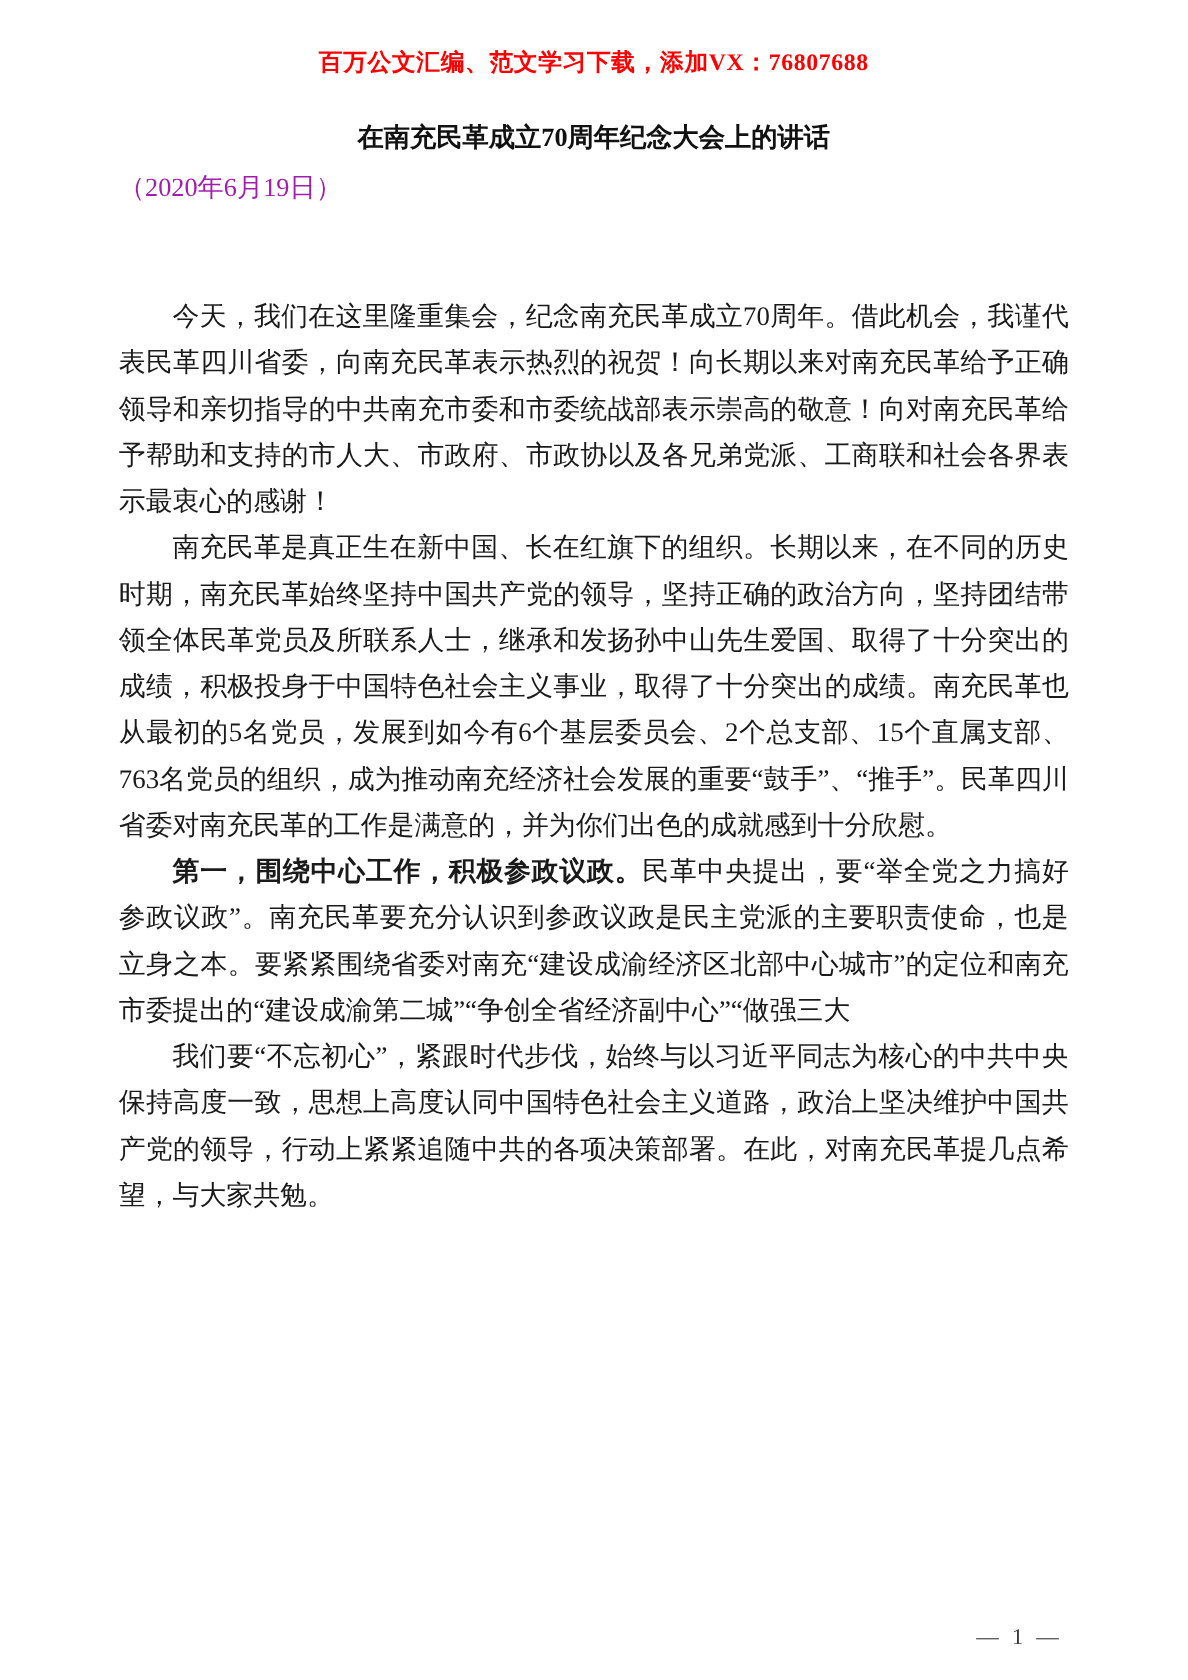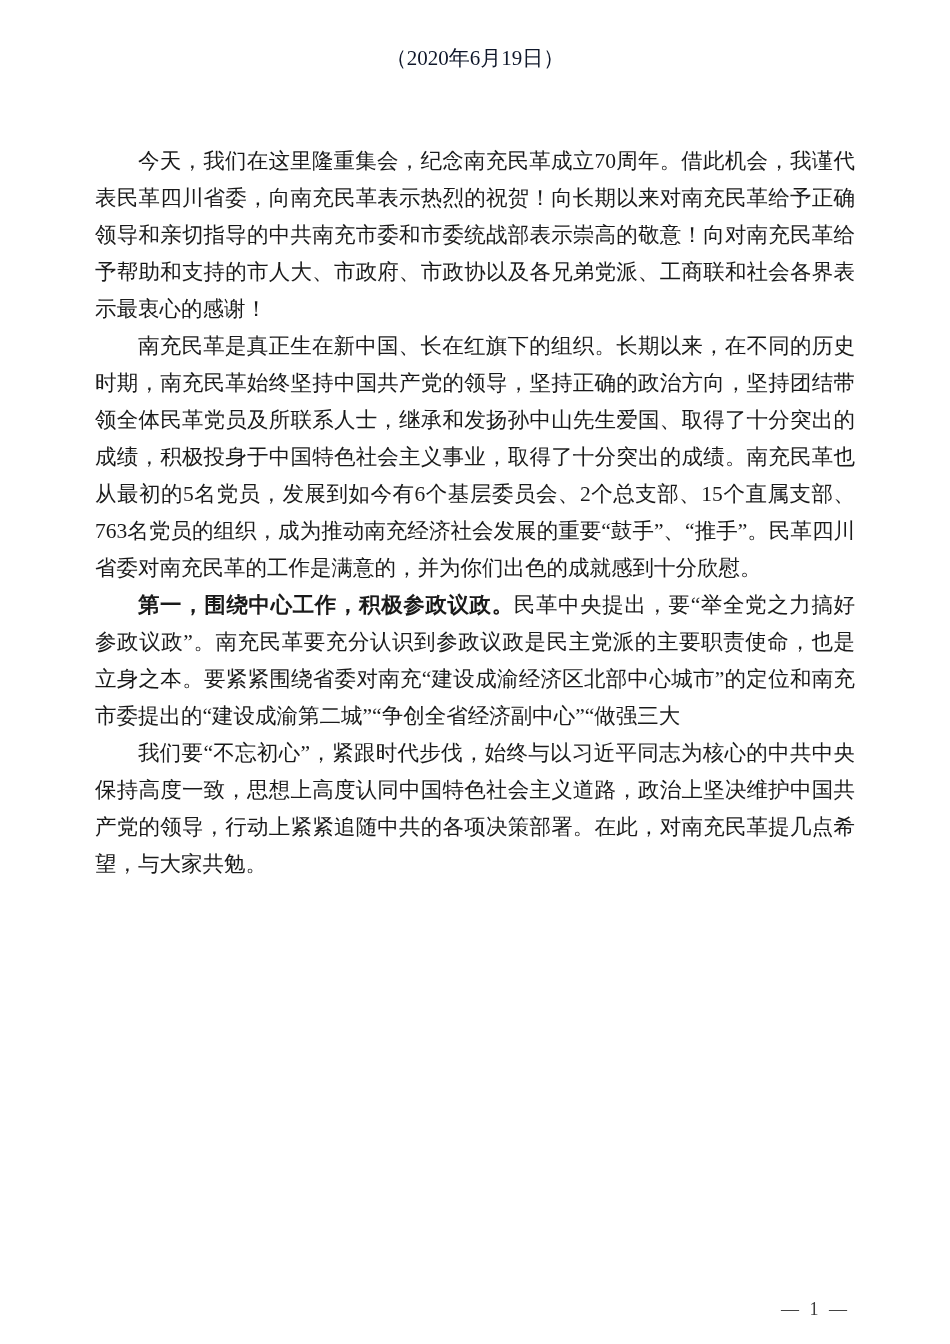--- a/index.html
+++ b/index.html
@@ -27,25 +27,25 @@
     line-height: 26px;
   }
   .title-line {
     text-align: center;
     font-size: 21px;
     font-weight: bold;
     line-height: 40px;
     color: #111111;
   }
   .date-line {
-    text-align: center;
+    text-align: left;
     font-size: 21px;
     font-weight: normal;
     line-height: 40px;
-    color: #0f172a;
+    color: #a21caf;
   }
   .body-text {
     margin-top: 65px;
     font-size: 21.5px;
     line-height: 37px;
     text-align: justify;
     color: #1a1a1a;
   }
   .body-text p {
     margin: 0;
@@ -62,21 +62,23 @@
     color: #3a3a3a;
     letter-spacing: 3px;
     font-family: "Liberation Serif", "DejaVu Serif", serif;
   }
 </style>
 </head>
 <body>
 
 <div class="page">
 
+  <div class="promo">百万公文汇编、范文学习下载，添加VX：76807688</div>
 
+  <div class="title-line">在南充民革成立70周年纪念大会上的讲话</div>
 
 
   <div class="date-line">（2020年6月19日）</div>
 
   <div class="body-text">
 
     <p><span class="bold-lead"></span><span>今天，我们在这里隆重集会，纪念南充民革成立70周年。借此机会，我谨代表民革四川省委，向南充民革表示热烈的祝贺！向长期以来对南充民革给予正确领导和亲切指导的中共南充市委和市委统战部表示崇高的敬意！向对南充民革给予帮助和支持的市人大、市政府、市政协以及各兄弟党派、工商联和社会各界表示最衷心的感谢！</span></p>
 
     <p><span class="bold-lead"></span><span>南充民革是真正生在新中国、长在红旗下的组织。长期以来，在不同的历史时期，南充民革始终坚持中国共产党的领导，坚持正确的政治方向，坚持团结带领全体民革党员及所联系人士，继承和发扬孙中山先生爱国、取得了十分突出的成绩，积极投身于中国特色社会主义事业，取得了十分突出的成绩。南充民革也从最初的5名党员，发展到如今有6个基层委员会、2个总支部、15个直属支部、763名党员的组织，成为推动南充经济社会发展的重要“鼓手”、“推手”。民革四川省委对南充民革的工作是满意的，并为你们出色的成就感到十分欣慰。</span></p>
 

